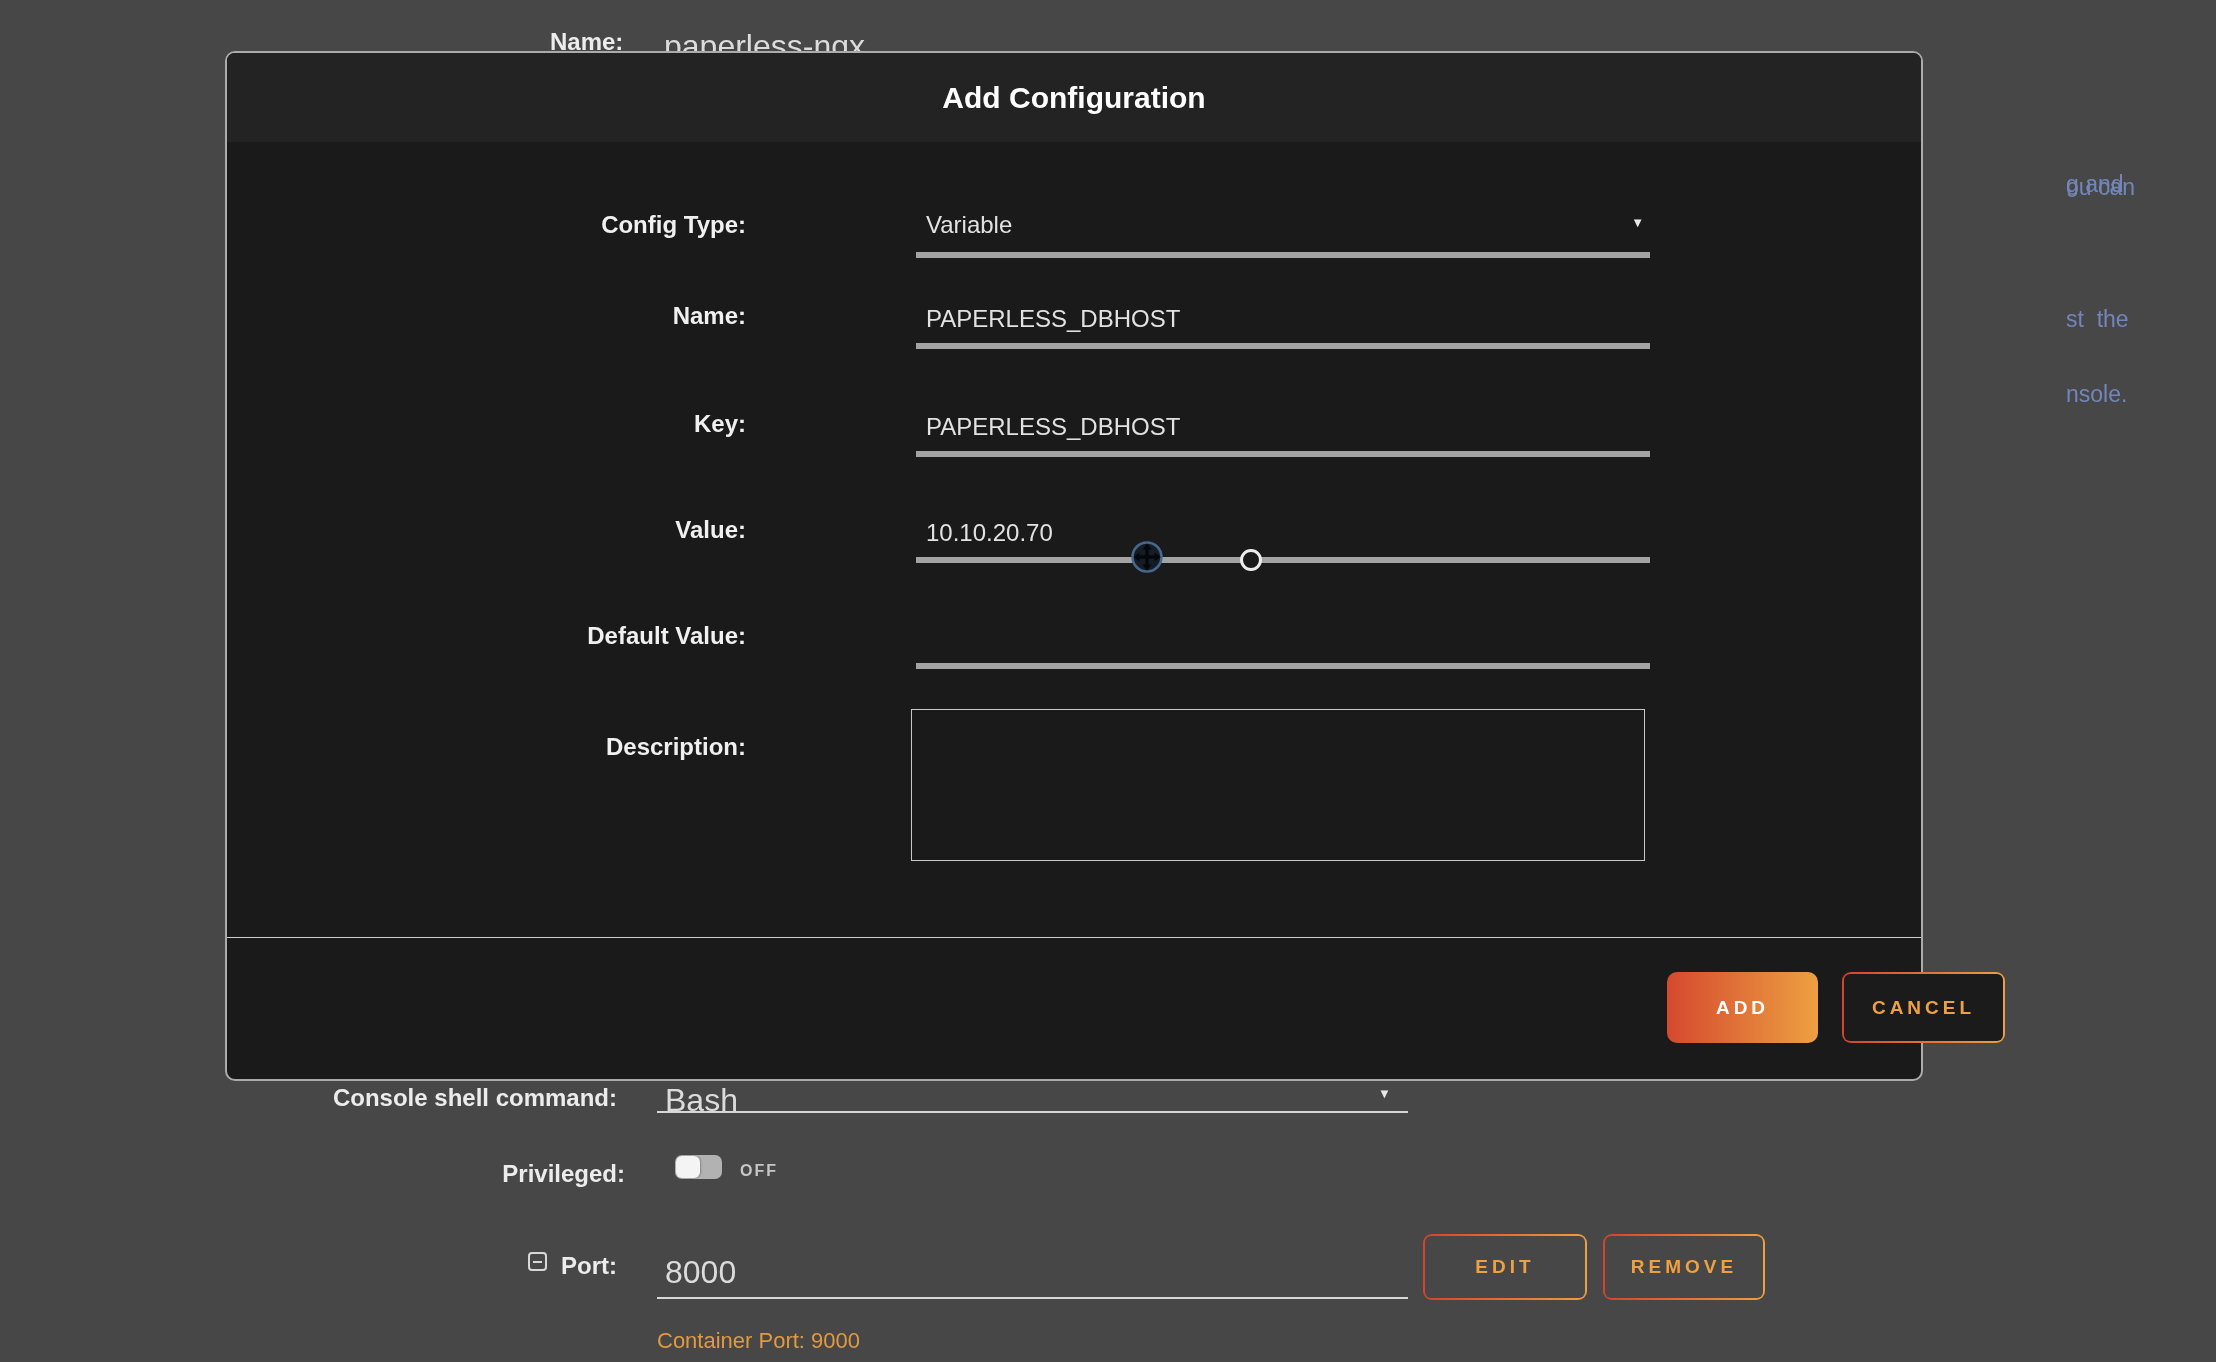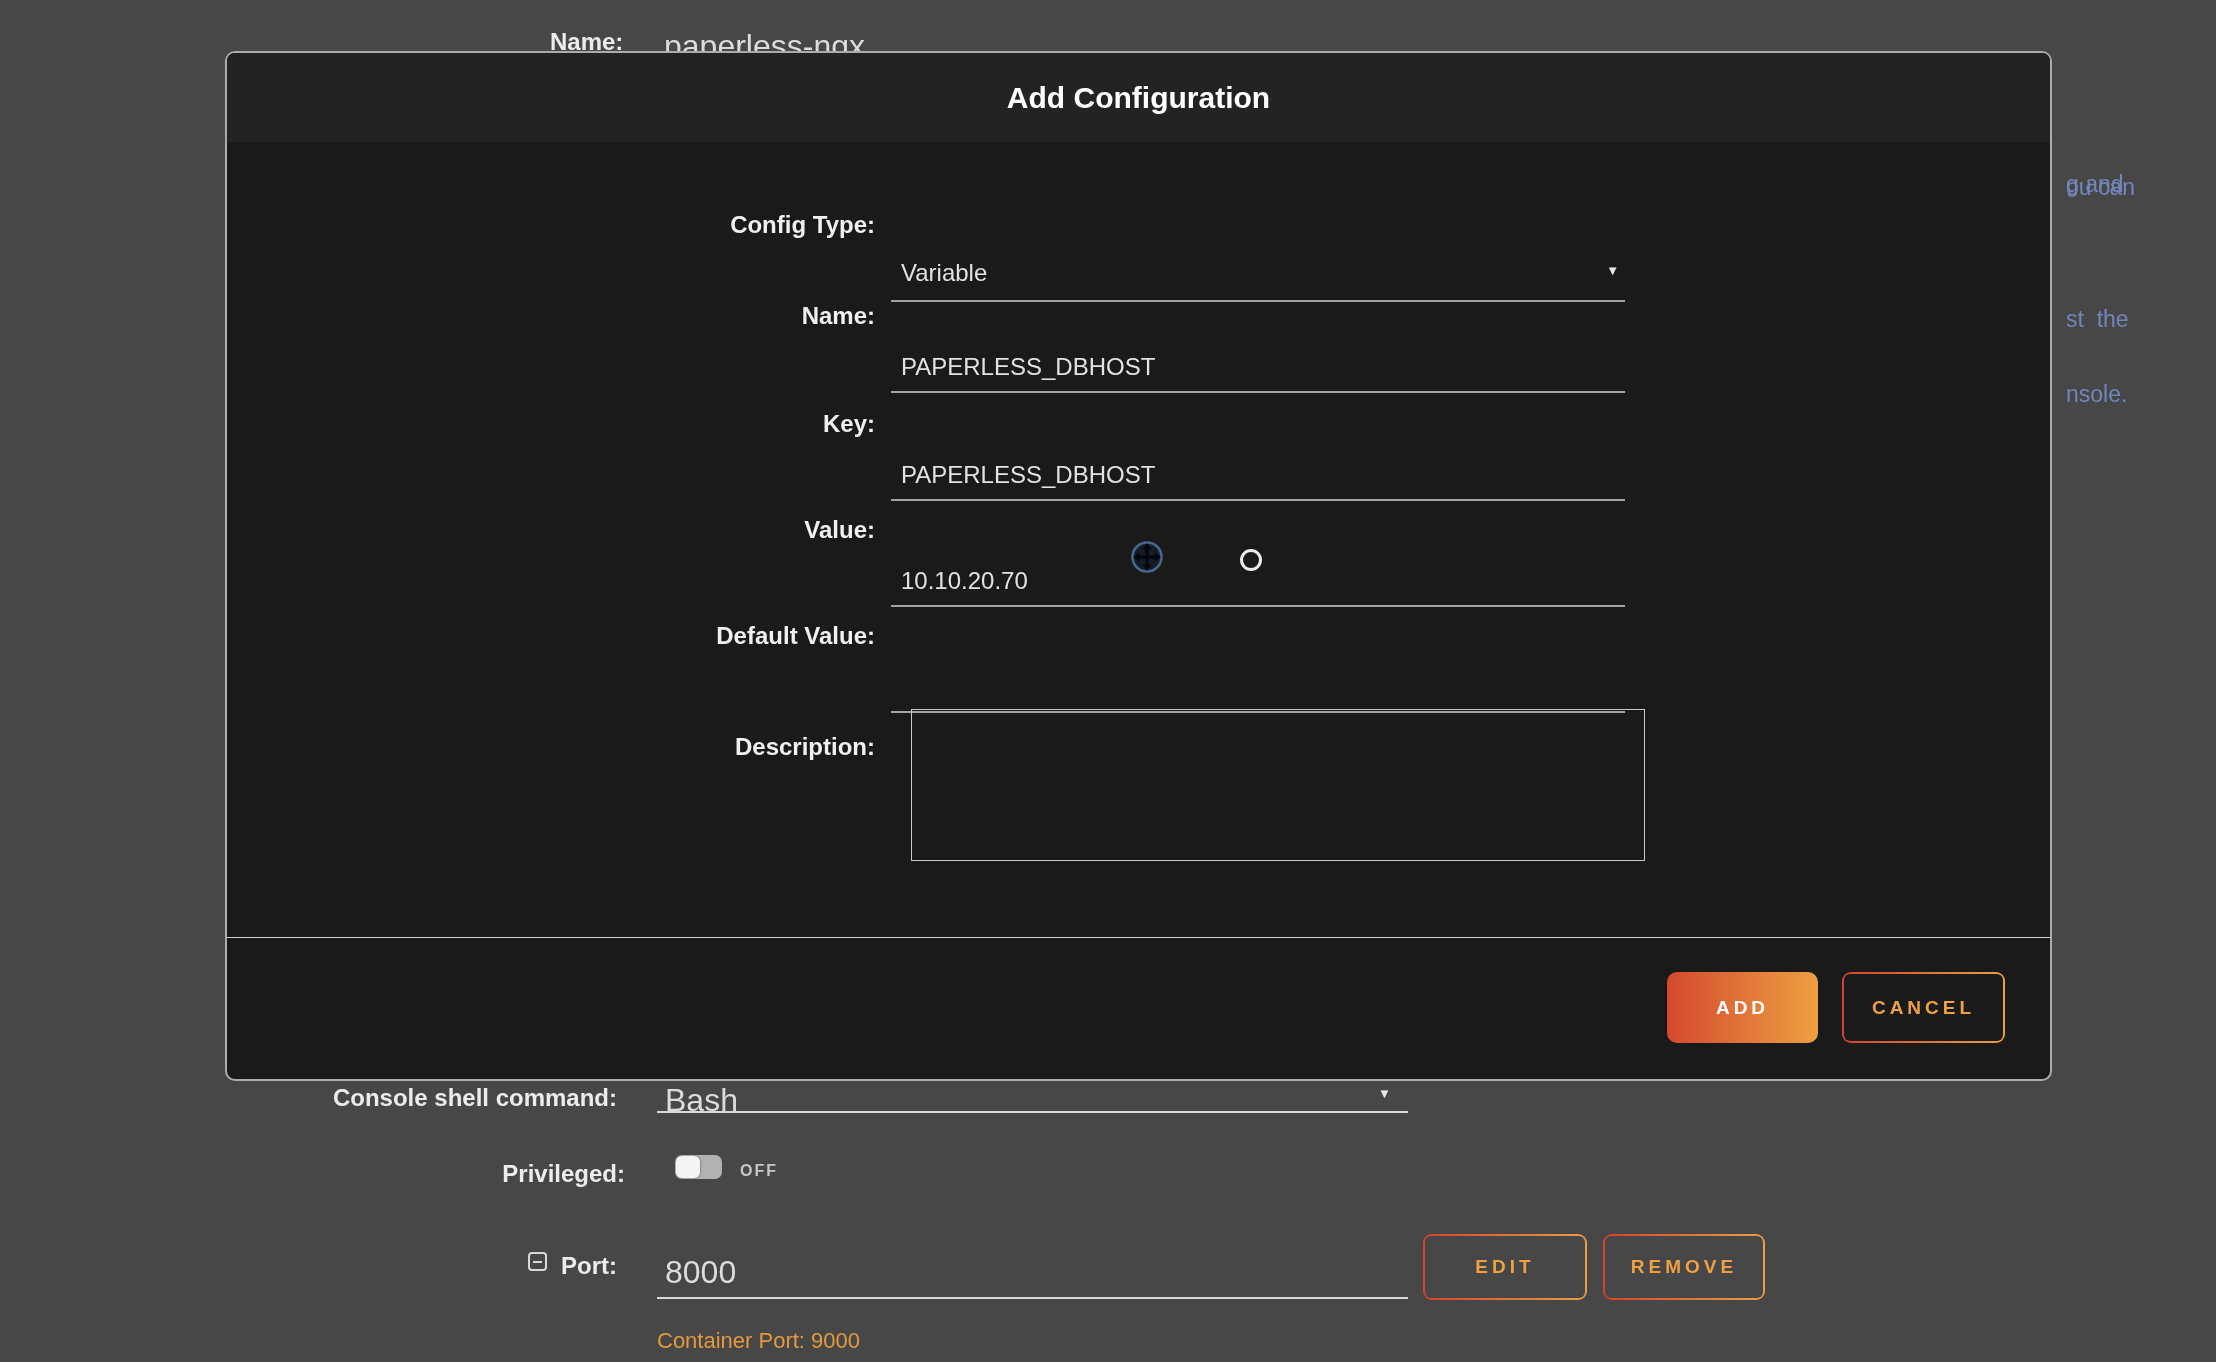--- a/index.html
+++ b/index.html
@@ -31,33 +31,33 @@
   .gbtn{border-radius:9px;background:linear-gradient(90deg,#d4432e,#eda041);padding:2px;box-sizing:border-box;cursor:pointer;}
   .gbtn .inner{width:100%;height:100%;border-radius:6px;display:flex;align-items:center;justify-content:center;
     font-size:19px;font-weight:bold;letter-spacing:4px;color:#efa041;box-sizing:border-box;}
   .gbtn.on-page .inner{background:#474747;}
   .gbtn.on-modal .inner{background:#1b1b1b;}
 
   .note-orange{font-size:22px;color:#e2993f;}
 
   
   .modal{
-    position:absolute;left:225px;top:51px;width:1827px;height:1030px;
+    position:absolute;left:225px;top:51px;width:1698px;height:1030px;
     background:#1a1a1a;border:2px solid #ababab;border-radius:10px;
     box-sizing:border-box;z-index:10;
   }
   .modal-header{
     position:absolute;left:0;top:0;width:100%;height:89px;background:#232323;
     border-radius:8px 8px 0 0;display:flex;align-items:center;justify-content:center;
   }
   .modal-title{font-size:30px;font-weight:bold;color:#ffffff;}
 
   .mrow{position:absolute;left:0;width:100%;height:44px;}
   .mlabel{position:absolute;right:1175px;top:0;white-space:nowrap;font-weight:bold;font-size:24px;color:#f0f0f0;}
-  .mfield{position:absolute;left:664px;top:0;width:734px;height:41px;border-bottom:2px solid #a3a3a3;box-sizing:content-box;margin-top:48px;}
+  .mfield{position:absolute;left:689px;top:0;width:734px;height:41px;border-bottom:6px solid #a3a3a3;box-sizing:content-box;}
   .mvalue{position:absolute;left:10px;top:0;font-size:24px;color:#e2e2e2;white-space:nowrap;}
   .mfield .sel-arrow{position:absolute;right:6px;top:4px;}
   .minput{
     position:absolute;left:10px;top:0;width:714px;height:34px;
     background:transparent;border:none;outline:none;padding:0;margin:0;
     font-family:inherit;font-size:24px;color:#e2e2e2;
   }
   .mtextarea{
     position:absolute;left:684px;top:656px;width:734px;height:152px;
     background:transparent;border:1.5px solid #c9c9c9;outline:none;resize:none;

